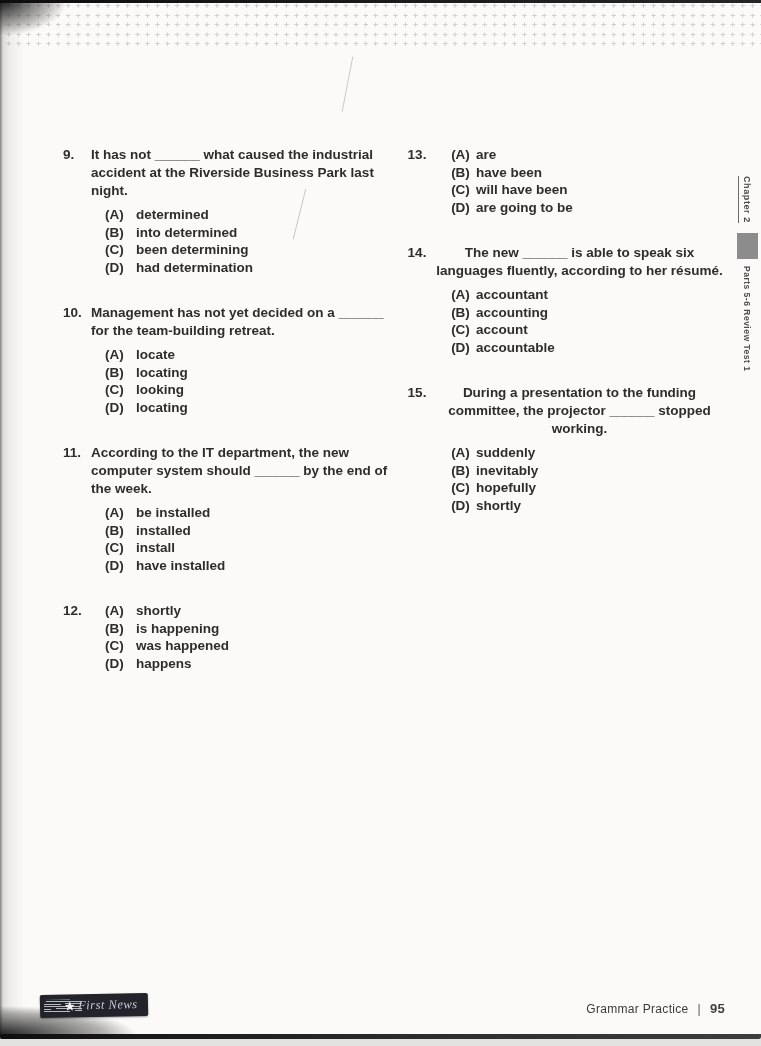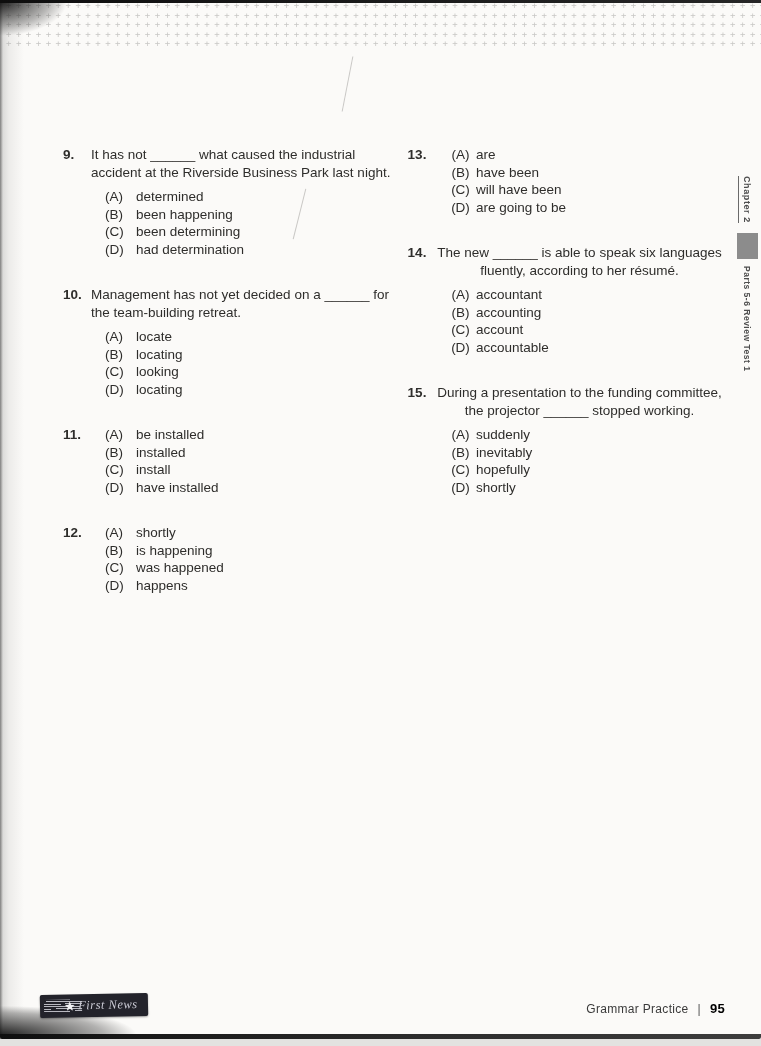--- a/index.html
+++ b/index.html
@@ -27,21 +27,21 @@
   
   .artifact{position:absolute;width:1px;background:rgba(120,118,115,.38);z-index:2;}
   .a1{left:347px;top:56px;height:56px;transform:rotate(11deg);}
   .a2{left:299px;top:188px;height:52px;transform:rotate(14deg);}
   
   .col{position:absolute;top:146px;z-index:3;}
   #col-left{left:63px;width:332px;}
   #col-right{left:403px;width:325px;text-align:center;}
   .q{display:flex;margin-bottom:28px;font-size:13.5px;line-height:18px;}
   .q-num{width:28px;flex:none;font-weight:bold;}
-  .q-body{flex:1;}
+  .q-body{flex:1;font-weight:bold;}
   .q-stem{margin-bottom:6px;}
   .q-opts{margin-left:14px;}
   .opt{display:flex;line-height:17.5px;}
   .opt-letter{width:31px;flex:none;}
   
   .tab-chapter{position:absolute;top:176px;right:9px;writing-mode:vertical-rl;
     font-size:9px;font-weight:bold;color:#4d4d4d;letter-spacing:.6px;z-index:3;
     border-left:1px solid #6a6a6a;padding-left:3px;}
   .tab-box{position:absolute;top:233px;right:3px;width:21px;height:26px;z-index:3;}
   .tab-section{position:absolute;top:266px;right:9px;writing-mode:vertical-rl;
@@ -52,21 +52,21 @@
     border-radius:2px;box-shadow:0 1px 2px rgba(0,0,0,.35);}
   .logo-lines{position:absolute;left:4px;top:5px;width:38px;height:13px;
     background:repeating-linear-gradient(to bottom,transparent 0 1.5px,rgba(210,210,218,.85) 1.5px 2.4px);}
   .logo-star{position:relative;color:#f2f2f5;font-size:12px;margin-right:3px;margin-left:14px;
     text-shadow:0 0 1px #fff;}
   .logo-text{position:relative;font-family:"Liberation Serif",serif;font-style:italic;
     font-size:12.5px;color:#c9c9d3;letter-spacing:.5px;white-space:nowrap;}
   .footer-right{position:absolute;right:36px;top:1001px;z-index:7;font-size:12px;
     color:#3a3a3a;letter-spacing:.3px;white-space:nowrap;}
   .footer-sep{margin:0 9px;color:#555;}
-  .footer-page{font-weight:bold;font-size:13px;color:#000000;}
+  .footer-page{font-weight:bold;font-size:13px;color:#404040;}
 </style>
 </head>
 <body>
 
 <div class="page">
 
   <div class="plus-grid" id="plus-grid">++++++++++++++++++++++++++++++++++++++++++++++++++++++++++++++++++++++++++++++++
 ++++++++++++++++++++++++++++++++++++++++++++++++++++++++++++++++++++++++++++++++
 ++++++++++++++++++++++++++++++++++++++++++++++++++++++++++++++++++++++++++++++++
 ++++++++++++++++++++++++++++++++++++++++++++++++++++++++++++++++++++++++++++++++
@@ -86,21 +86,21 @@
         <div class="q-num">9.</div>
         <div class="q-body">
           <div class="q-stem">It has not ______ what caused the industrial accident at the Riverside Business Park last night.</div>
           <div class="q-opts">
             <div class="opt">
               <span class="opt-letter">(A)</span>
               <span class="opt-text">determined</span>
             </div>
             <div class="opt">
               <span class="opt-letter">(B)</span>
-              <span class="opt-text">been happening</span>
+              <span class="opt-text">into determined</span>
             </div>
             <div class="opt">
               <span class="opt-letter">(C)</span>
               <span class="opt-text">been determining</span>
             </div>
             <div class="opt">
               <span class="opt-letter">(D)</span>
               <span class="opt-text">had determination</span>
             </div>
           </div>
@@ -126,20 +126,21 @@
             <div class="opt">
               <span class="opt-letter">(D)</span>
               <span class="opt-text">locating</span>
             </div>
           </div>
         </div>
       </div>
       <div class="q">
         <div class="q-num">11.</div>
         <div class="q-body">
+          <div class="q-stem">According to the IT department, the new computer system should ______ by the end of the week.</div>
           <div class="q-opts">
             <div class="opt">
               <span class="opt-letter">(A)</span>
               <span class="opt-text">be installed</span>
             </div>
             <div class="opt">
               <span class="opt-letter">(B)</span>
               <span class="opt-text">installed</span>
             </div>
             <div class="opt">

